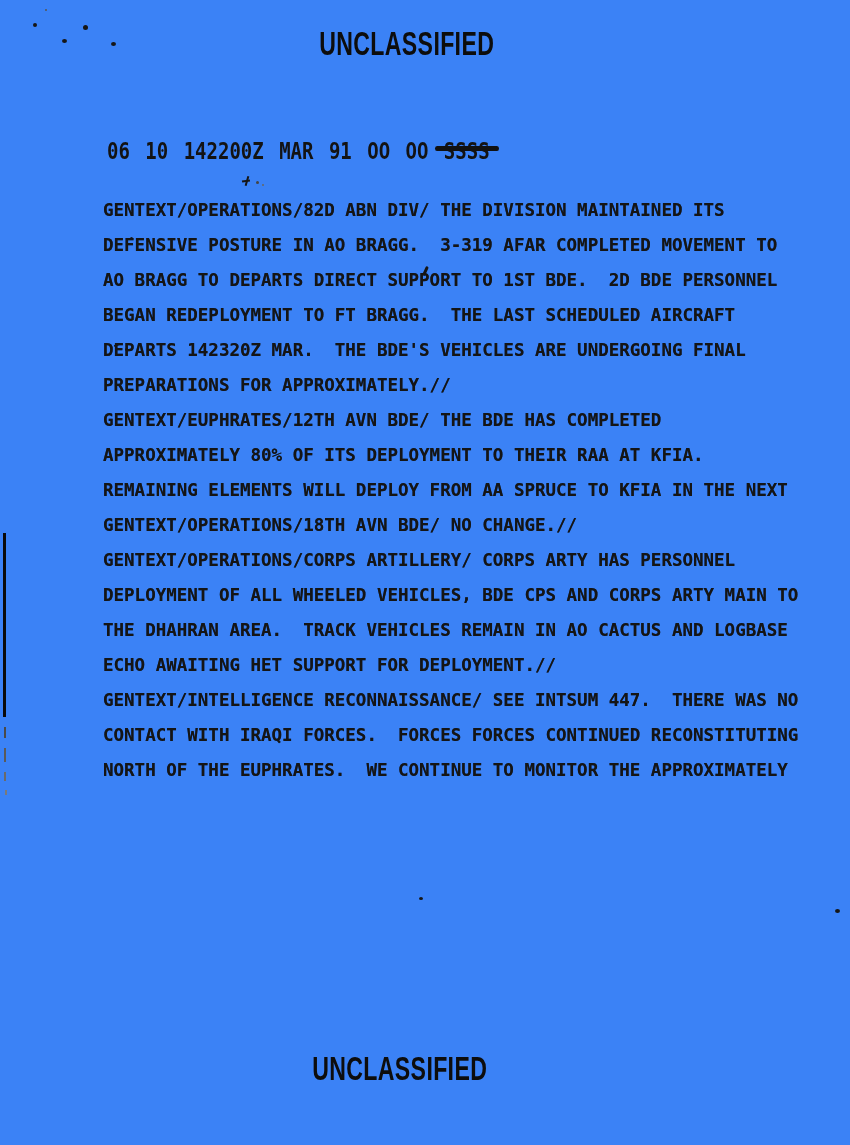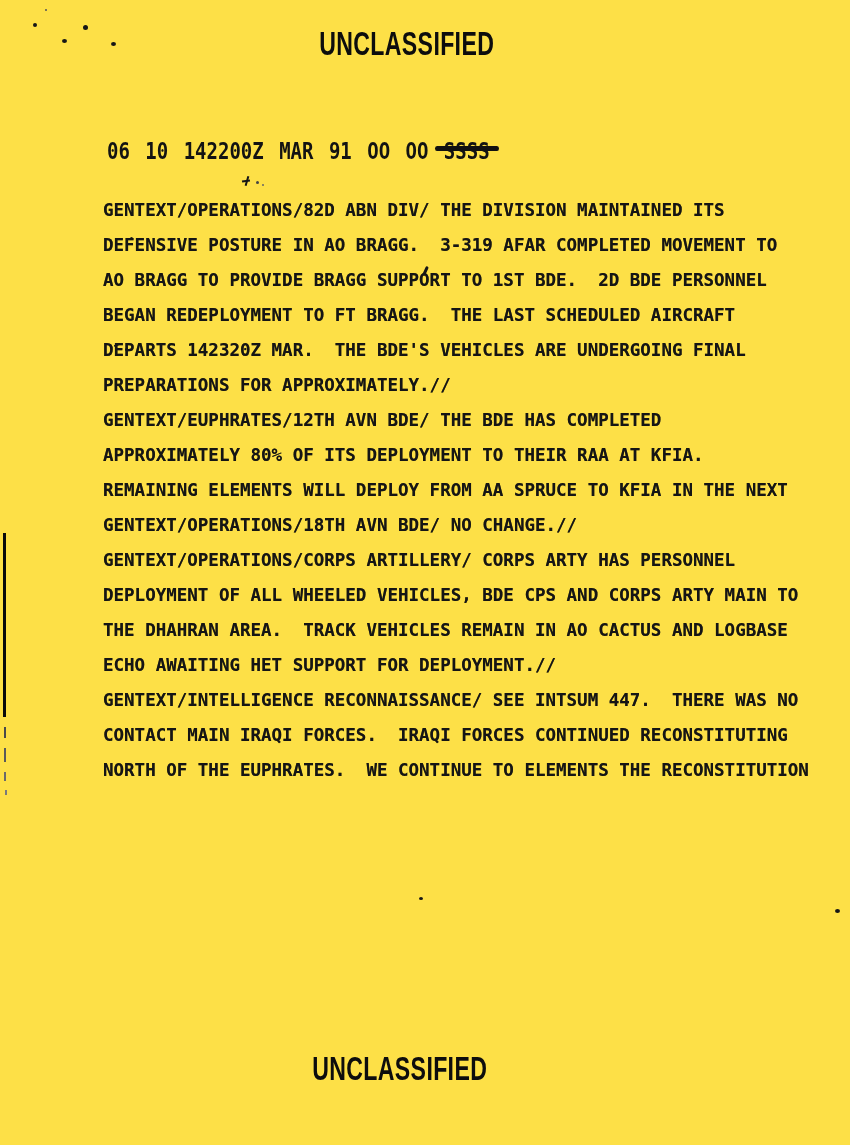--- a/index.html
+++ b/index.html
@@ -1,19 +1,19 @@
 <!DOCTYPE html>
 <html><head>
 <meta charset="utf-8">
 <style>
   html, body { margin:0; padding:0; background:#ffffff; }
   .page {
     position:relative;
     width:850px; height:1145px;
-    background:#fde047;
+    background:#3b82f6;
     overflow:hidden;
     font-family:"DejaVu Sans Mono", monospace;
     color:#171717;
   }
   
   .classification {
     position:absolute; left:0; width:850px;
     text-align:center;
     font-family:"Liberation Sans", sans-serif;
     font-weight:bold;
@@ -109,35 +109,35 @@
 
   <div class="classification top">
     <span class="squeeze">UNCLASSIFIED</span>
   </div>
 
   <div class="header-line"><span>06 10 142200Z MAR 91 OO OO </span><span class="struck">SSSS</span></div>
 
   <div class="body-block">
     <div class="line">GENTEXT/OPERATIONS/82D ABN DIV/ THE DIVISION MAINTAINED ITS</div>
     <div class="line">DEFENSIVE POSTURE IN AO BRAGG.  3-319 AFAR COMPLETED MOVEMENT TO</div>
-    <div class="line">AO BRAGG TO PROVIDE BRAGG SUPPORT TO 1ST BDE.  2D BDE PERSONNEL</div>
+    <div class="line">AO BRAGG TO DEPARTS DIRECT SUPPORT TO 1ST BDE.  2D BDE PERSONNEL</div>
     <div class="line">BEGAN REDEPLOYMENT TO FT BRAGG.  THE LAST SCHEDULED AIRCRAFT</div>
     <div class="line">DEPARTS 142320Z MAR.  THE BDE'S VEHICLES ARE UNDERGOING FINAL</div>
     <div class="line">PREPARATIONS FOR APPROXIMATELY.//</div>
     <div class="line">GENTEXT/EUPHRATES/12TH AVN BDE/ THE BDE HAS COMPLETED</div>
     <div class="line">APPROXIMATELY 80% OF ITS DEPLOYMENT TO THEIR RAA AT KFIA.</div>
     <div class="line">REMAINING ELEMENTS WILL DEPLOY FROM AA SPRUCE TO KFIA IN THE NEXT</div>
     <div class="line">GENTEXT/OPERATIONS/18TH AVN BDE/ NO CHANGE.//</div>
     <div class="line">GENTEXT/OPERATIONS/CORPS ARTILLERY/ CORPS ARTY HAS PERSONNEL</div>
     <div class="line">DEPLOYMENT OF ALL WHEELED VEHICLES, BDE CPS AND CORPS ARTY MAIN TO</div>
     <div class="line">THE DHAHRAN AREA.  TRACK VEHICLES REMAIN IN AO CACTUS AND LOGBASE</div>
     <div class="line">ECHO AWAITING HET SUPPORT FOR DEPLOYMENT.//</div>
     <div class="line">GENTEXT/INTELLIGENCE RECONNAISSANCE/ SEE INTSUM 447.  THERE WAS NO</div>
-    <div class="line">CONTACT MAIN IRAQI FORCES.  IRAQI FORCES CONTINUED RECONSTITUTING</div>
-    <div class="line">NORTH OF THE EUPHRATES.  WE CONTINUE TO ELEMENTS THE RECONSTITUTION</div>
+    <div class="line">CONTACT WITH IRAQI FORCES.  FORCES FORCES CONTINUED RECONSTITUTING</div>
+    <div class="line">NORTH OF THE EUPHRATES.  WE CONTINUE TO MONITOR THE APPROXIMATELY</div>
   </div>
 
   <div class="classification bottom">
     <span class="squeeze">UNCLASSIFIED</span>
   </div>
 
   <div class="artifact edge-bar"></div>
   <div class="artifact edge-dash1"></div>
   <div class="artifact edge-dash2"></div>
   <div class="artifact edge-dash3"></div>

